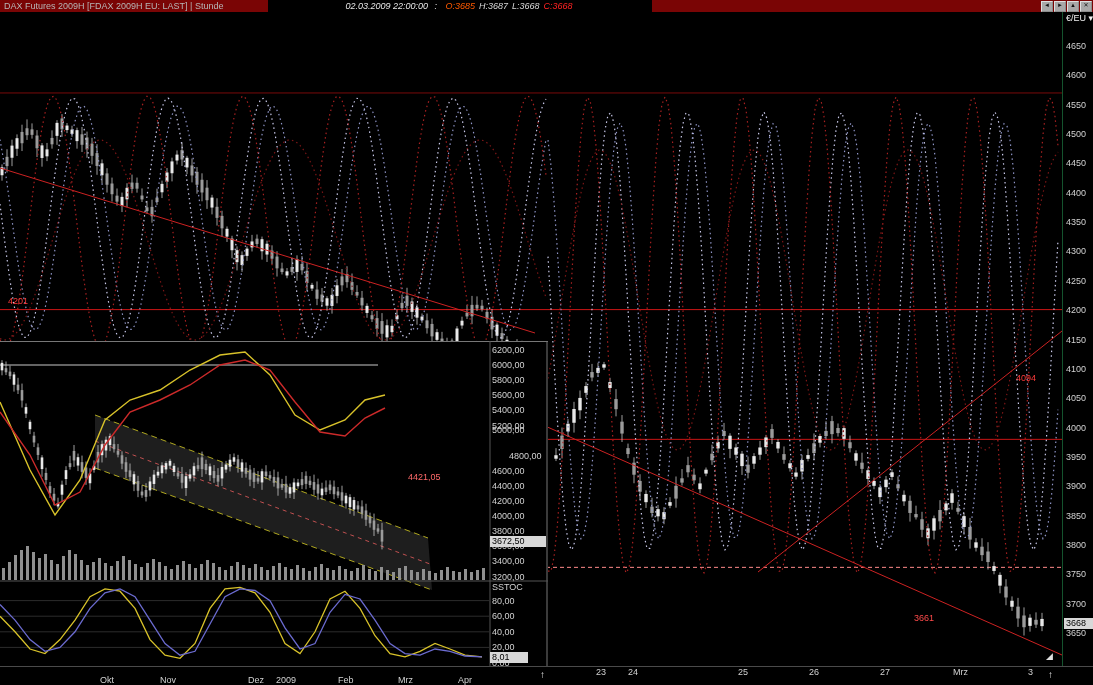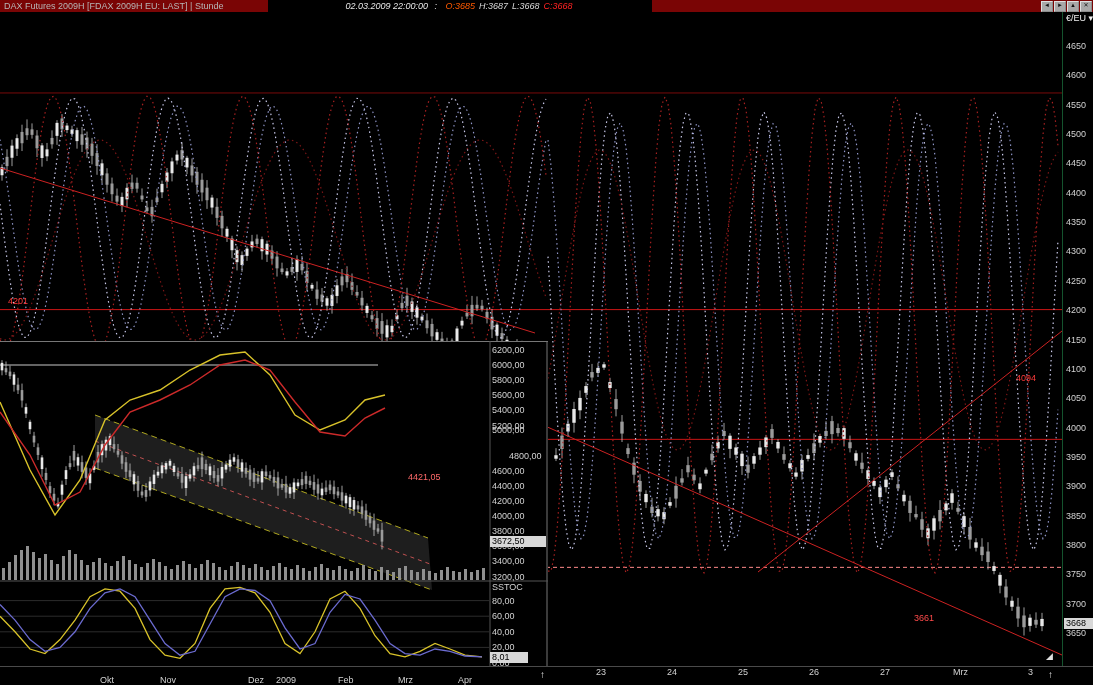--- a/index.html
+++ b/index.html
@@ -792,21 +792,21 @@
       <span class="lbl" style="left: 3px; top: 499.68px;">3850</span>
       <span class="lbl" style="left: 3px; top: 529.035px;">3800</span>
       <span class="lbl" style="left: 3px; top: 558.39px;">3750</span>
       <span class="lbl" style="left: 3px; top: 587.745px;">3700</span>
       <span class="lbl" style="left: 3px; top: 617.1px;">3650</span>
       <span class="arrow" style="left: 8px; top: 656px;">↑</span>
     </div>
 
   <div id="taxis">
       <span class="lbl" style="left: 596px; top: 1px;">23</span>
-      <span class="lbl" style="left: 667px; top: 1px;">24</span>
+      <span class="lbl" style="left: 628px; top: 1px;">24</span>
       <span class="lbl" style="left: 738px; top: 1px;">25</span>
       <span class="lbl" style="left: 809px; top: 1px;">26</span>
       <span class="lbl" style="left: 880px; top: 1px;">27</span>
       <span class="lbl" style="left: 953px; top: 1px;">Mrz</span>
       <span class="lbl" style="left: 1028px; top: 1px;">3</span>
       <span class="lbl" style="left: 100px; top: 9px;">Okt</span>
       <span class="lbl" style="left: 160px; top: 9px;">Nov</span>
       <span class="lbl" style="left: 236px; top: 9px; padding-left: 12px;">Dez</span>
       <span class="lbl" style="left: 276px; top: 9px;">2009</span>
       <span class="lbl" style="left: 338px; top: 9px;">Feb</span>

